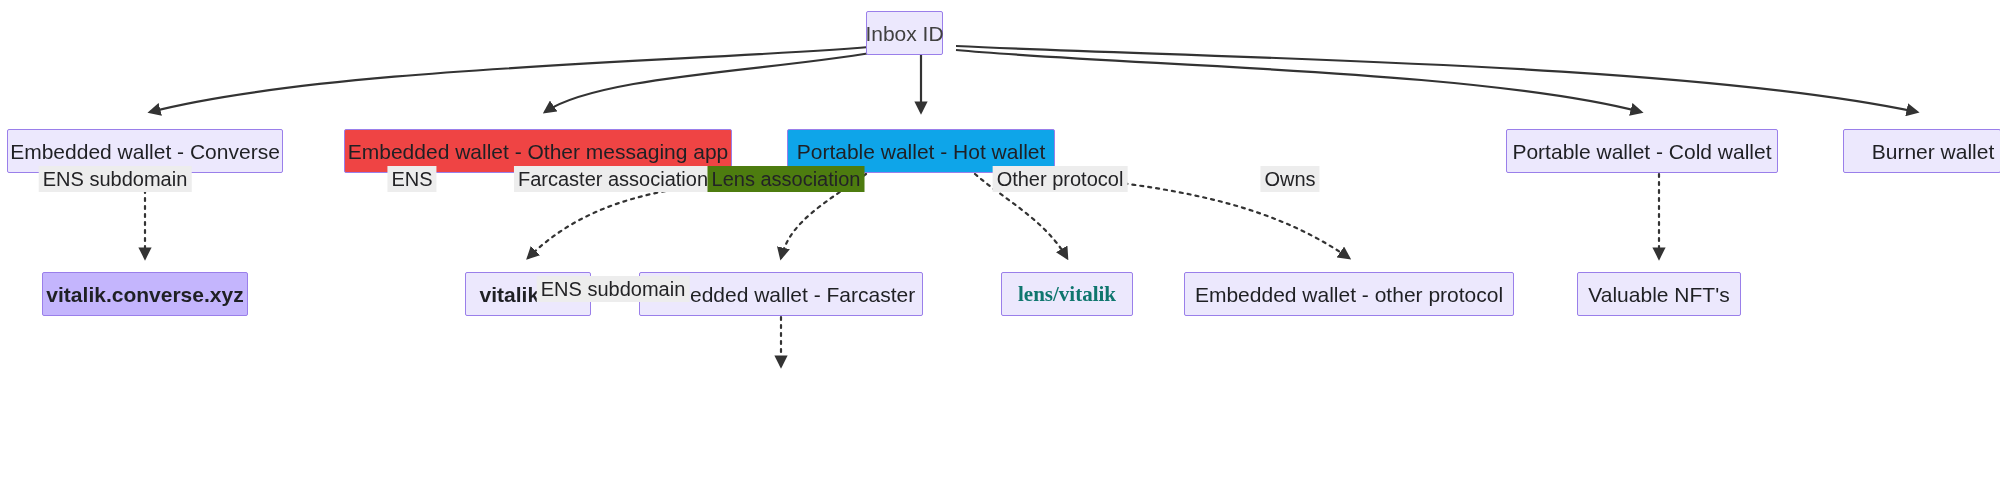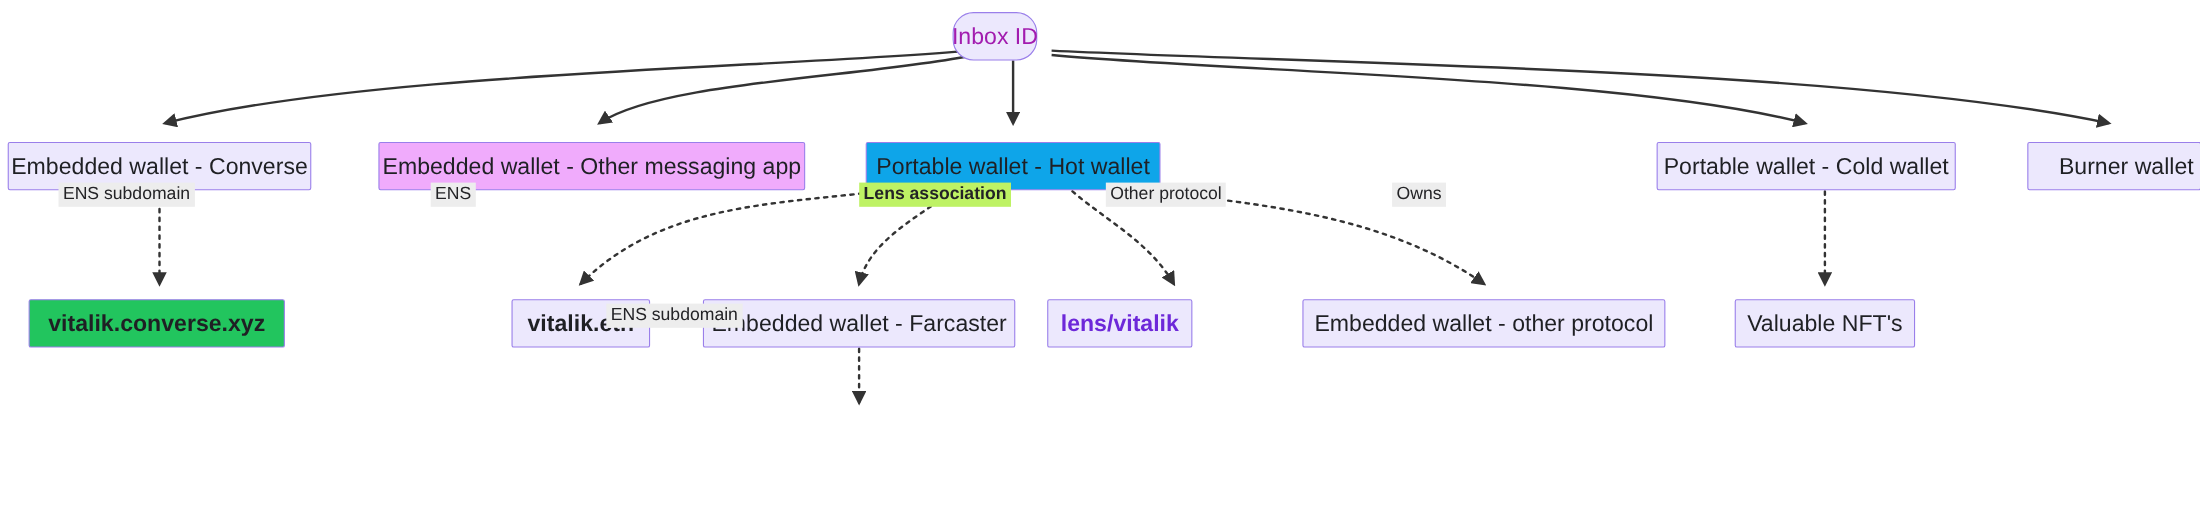--- a/index.html
+++ b/index.html
@@ -41,21 +41,21 @@
     white-space: nowrap;
     height: 44px;
   }
   .node.bold {
     font-weight: bold;
   }
   .edge-label {
     position: absolute;
     background: #EDEDED;
     color: #232326;
-    font-size: 16px;
+    font-size: 20px;
     line-height: 1;
     padding: 3px 4px;
     white-space: nowrap;
     transform: translateX(-50%);
   }
 </style>
 </head>
 <body>
 
 <div id="diagram-root" style="background: rgb(255, 255, 255);">
@@ -79,33 +79,34 @@
       <path d="M 145 174 L 145 258"></path>
       <path d="M 800 174 C 700 186, 600 186, 528 258"></path>
       <path d="M 866 174 C 830 200, 790 220, 781 258"></path>
       <path d="M 975 174 C 1005 200, 1045 220, 1067 258"></path>
       <path d="M 1045 174 C 1150 186, 1260 196, 1349 258"></path>
       <path d="M 1659 174 L 1659 258"></path>
       <path d="M 781 317 L 781 366"></path>
     </g>
   </svg>
 
-  <div class="node" style="left: 866px; top: 11px; width: 77px; background: rgb(236, 232, 253); border-color: rgb(154, 127, 234); color: #a21caf; border-radius: 19px;">Inbox ID</div>
+  <div class="node" style="left: 866px; top: 11px; width: 77px; background: rgb(236, 232, 253); border-color: rgb(154, 127, 234); color: #404040;">Inbox ID</div>
   <div class="node" style="left: 7px; top: 129px; width: 276px; background: rgb(236, 232, 253); border-color: rgb(154, 127, 234); color: rgb(31, 32, 36);">Embedded wallet - Converse</div>
-  <div class="node" style="left: 344px; top: 129px; width: 388px; background: #f0abfc; border-color: rgb(154, 127, 234); color: rgb(31, 32, 36);">Embedded wallet - Other messaging app</div>
+  <div class="node" style="left: 344px; top: 129px; width: 388px; background: #ef4444; border-color: rgb(154, 127, 234); color: rgb(31, 32, 36);">Embedded wallet - Other messaging app</div>
   <div class="node" style="left: 787px; top: 129px; width: 268px; background: #0ea5e9; border-color: rgb(154, 127, 234); color: rgb(31, 32, 36);">Portable wallet - Hot wallet</div>
   <div class="node" style="left: 1506px; top: 129px; width: 272px; background: rgb(236, 232, 253); border-color: rgb(154, 127, 234); color: rgb(31, 32, 36);">Portable wallet - Cold wallet</div>
   <div class="node" style="left: 1843px; top: 129px; width: 158px; background: rgb(236, 232, 253); border-color: rgb(154, 127, 234); color: rgb(31, 32, 36); padding-left: 36px;">Burner wallet</div>
-  <div class="node bold" style="left: 26px; top: 272px; width: 233px; background: #22c55e; border-color: rgb(154, 127, 234); color: rgb(31, 32, 36);">vitalik.converse.xyz</div>
+  <div class="node bold" style="left: 42px; top: 272px; width: 206px; background: #c4b5fd; border-color: rgb(154, 127, 234); color: rgb(31, 32, 36);">vitalik.converse.xyz</div>
   <div class="node bold" style="left: 465px; top: 272px; width: 126px; background: rgb(236, 232, 253); border-color: rgb(154, 127, 234); color: rgb(31, 32, 36);">vitalik.eth</div>
   <div class="node" style="left: 639px; top: 272px; width: 284px; background: rgb(236, 232, 253); border-color: rgb(154, 127, 234); color: rgb(31, 32, 36);">Embedded wallet - Farcaster</div>
-  <div class="node bold" style="left: 952px; top: 272px; width: 132px; background: rgb(236, 232, 253); border-color: rgb(154, 127, 234); color: #6d28d9;">lens/vitalik</div>
+  <div class="node bold" style="left: 1001px; top: 272px; width: 132px; background: rgb(236, 232, 253); border-color: rgb(154, 127, 234); color: #0f766e; font-family: Liberation Serif, serif;">lens/vitalik</div>
   <div class="node" style="left: 1184px; top: 272px; width: 330px; background: rgb(236, 232, 253); border-color: rgb(154, 127, 234); color: rgb(31, 32, 36);">Embedded wallet - other protocol</div>
   <div class="node" style="left: 1577px; top: 272px; width: 164px; background: rgb(236, 232, 253); border-color: rgb(154, 127, 234); color: rgb(31, 32, 36);">Valuable NFT's</div>
 
   <div class="edge-label" style="left: 115px; top: 166px; background: rgb(237, 237, 237);">ENS subdomain</div>
   <div class="edge-label" style="left: 412px; top: 166px; background: rgb(237, 237, 237);">ENS</div>
-  <div class="edge-label" style="left: 850px; top: 166px; background: #bef264; font-weight: bold;">Lens association</div>
+  <div class="edge-label" style="left: 613px; top: 166px; background: rgb(237, 237, 237);">Farcaster association</div>
+  <div class="edge-label" style="left: 786px; top: 166px; background: #4d7c0f;">Lens association</div>
   <div class="edge-label" style="left: 1060px; top: 166px; background: rgb(237, 237, 237);">Other protocol</div>
   <div class="edge-label" style="left: 1290px; top: 166px; background: rgb(237, 237, 237);">Owns</div>
   <div class="edge-label" style="left: 613px; top: 276px; background: rgb(237, 237, 237);">ENS subdomain</div>
 
 </div>
 
 </body></html>

